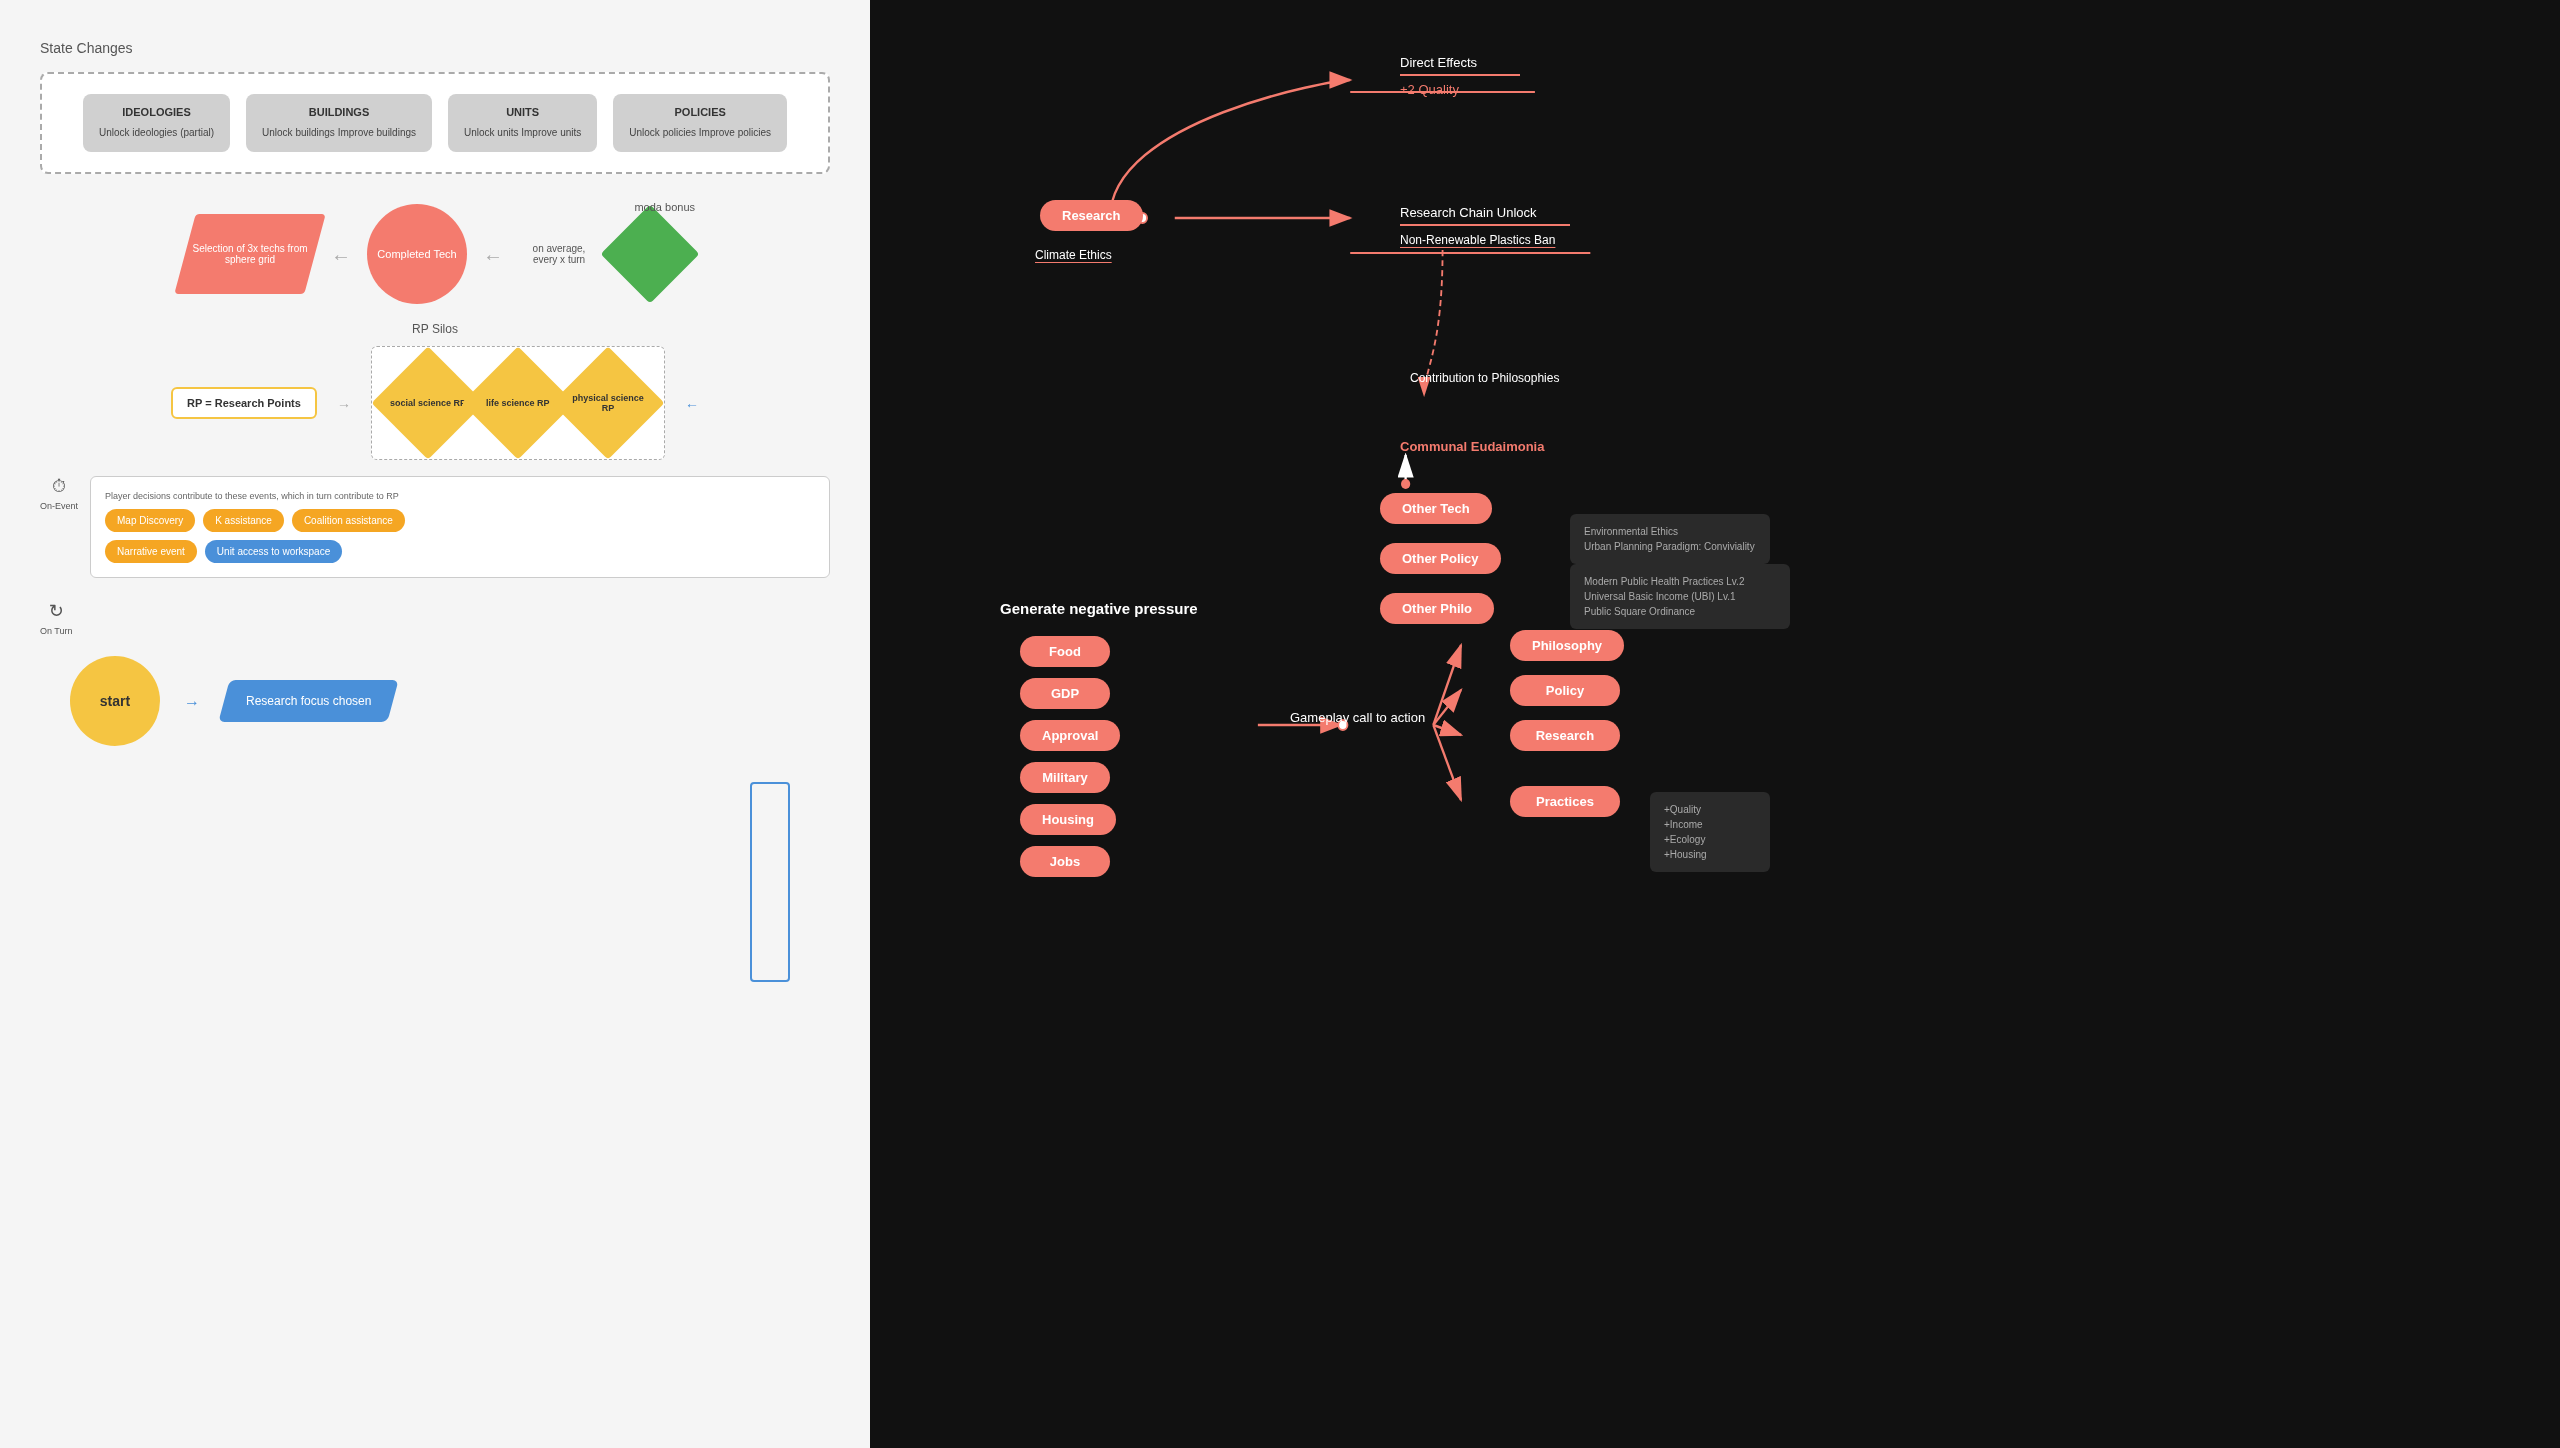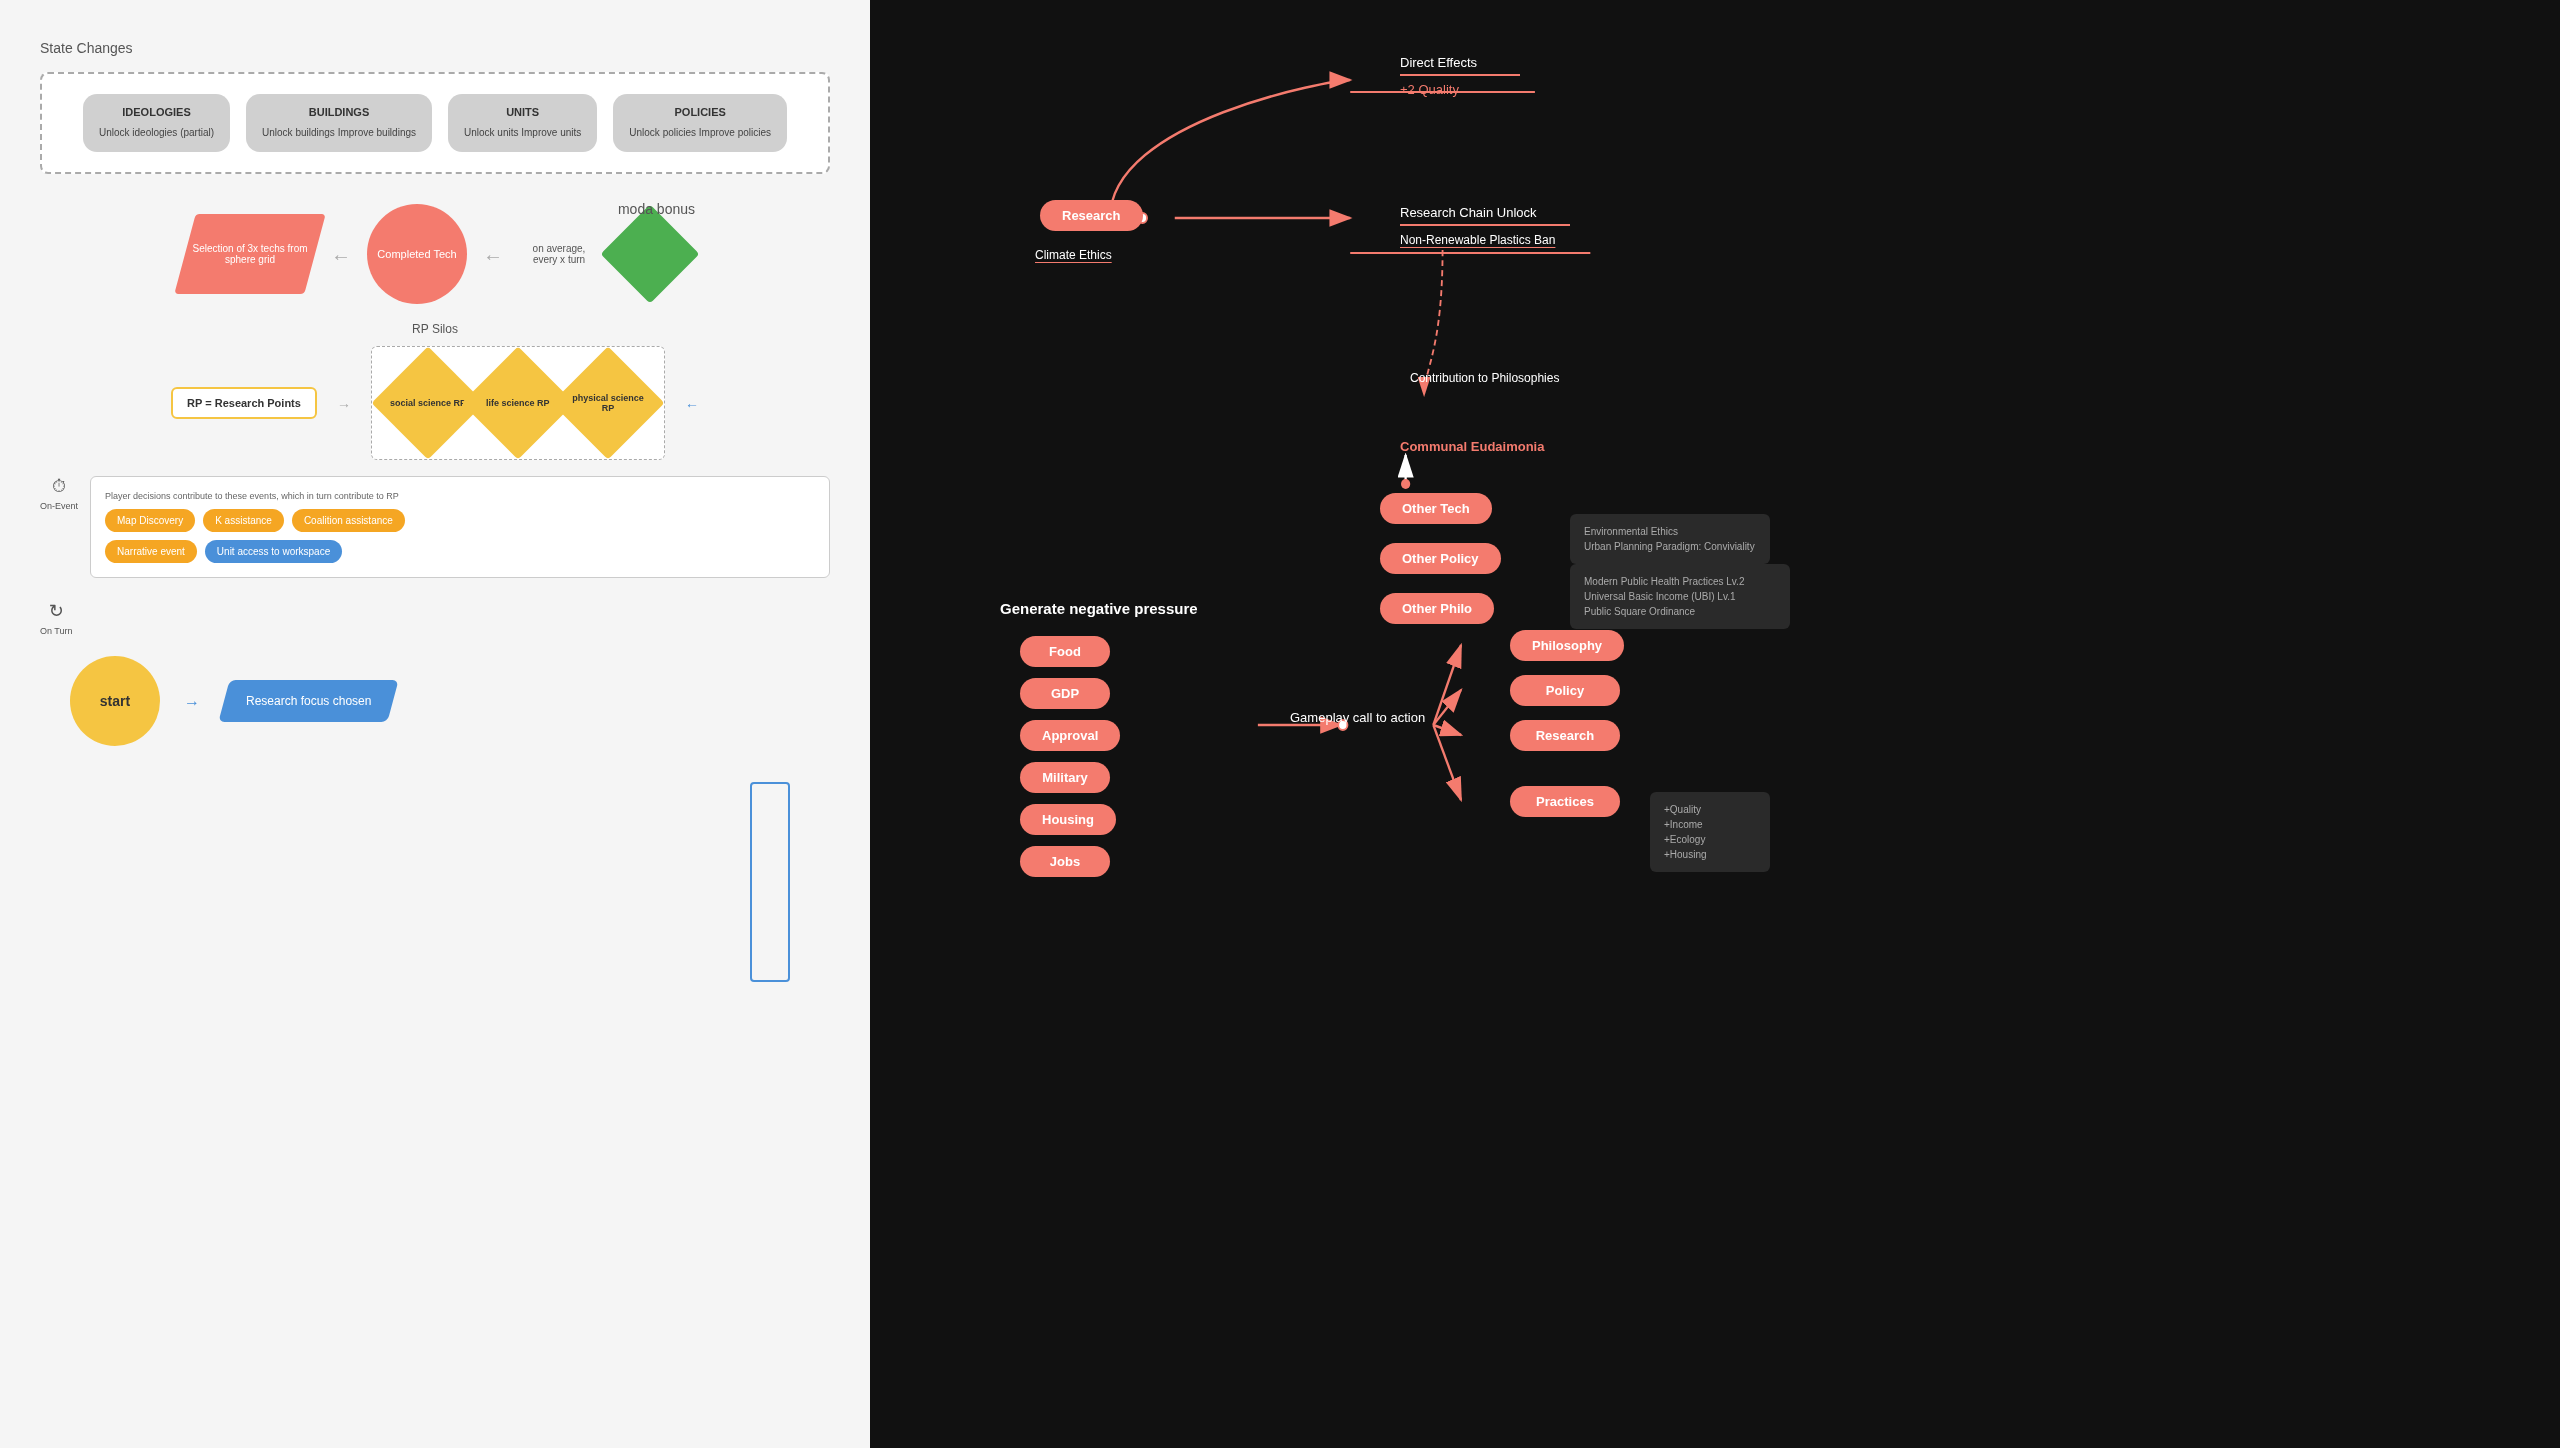--- a/index.html
+++ b/index.html
@@ -38,21 +38,21 @@
     }
 
     .state-cards {
       display: flex;
       gap: 16px;
       justify-content: center;
     }
 
     .state-card {
       background: #d0d0d0;
-      border-radius: 14px;
+      border-radius: 8px;
       padding: 12px 16px;
       text-align: center;
       min-width: 110px;
     }
 
     .state-card-title {
       font-weight: bold;
       font-size: 11px;
       color: #333;
       margin-bottom: 8px;
@@ -332,21 +332,21 @@
         <span>Completed Tech</span>
       </div>
       <div style="font-size:20px; color:#aaa;">←</div>
       <div class="on-avg-box">
         <span>on average, every x turn</span>
       </div>
       <div style="position:relative;">
         <div class="green-diamond">
           <div class="green-diamond-inner"></div>
         </div>
-        <div style="position:absolute;top:-18px;right:-10px;font-size:14px;color:#555;">moda bonus</div>
+        <div style="position:absolute;top:-18px;right:-10px;font-size:11px;color:#555;">moda bonus</div>
       </div>
     </div>
 
     <div class="rp-silos-section" style="position:relative;z-index:1;">
       <div class="rp-silos-title">RP Silos</div>
       <div style="display:flex; align-items:center; gap:20px; justify-content:center; margin-bottom:16px;">
         <div class="rp-label-box">RP = Research Points</div>
         <div style="font-size:14px; color:#aaa;">→</div>
         <div style="border:1px dashed #aaa; border-radius:6px; padding:16px; display:flex; gap:10px; background:white;">
           <div class="silo-diamond">

